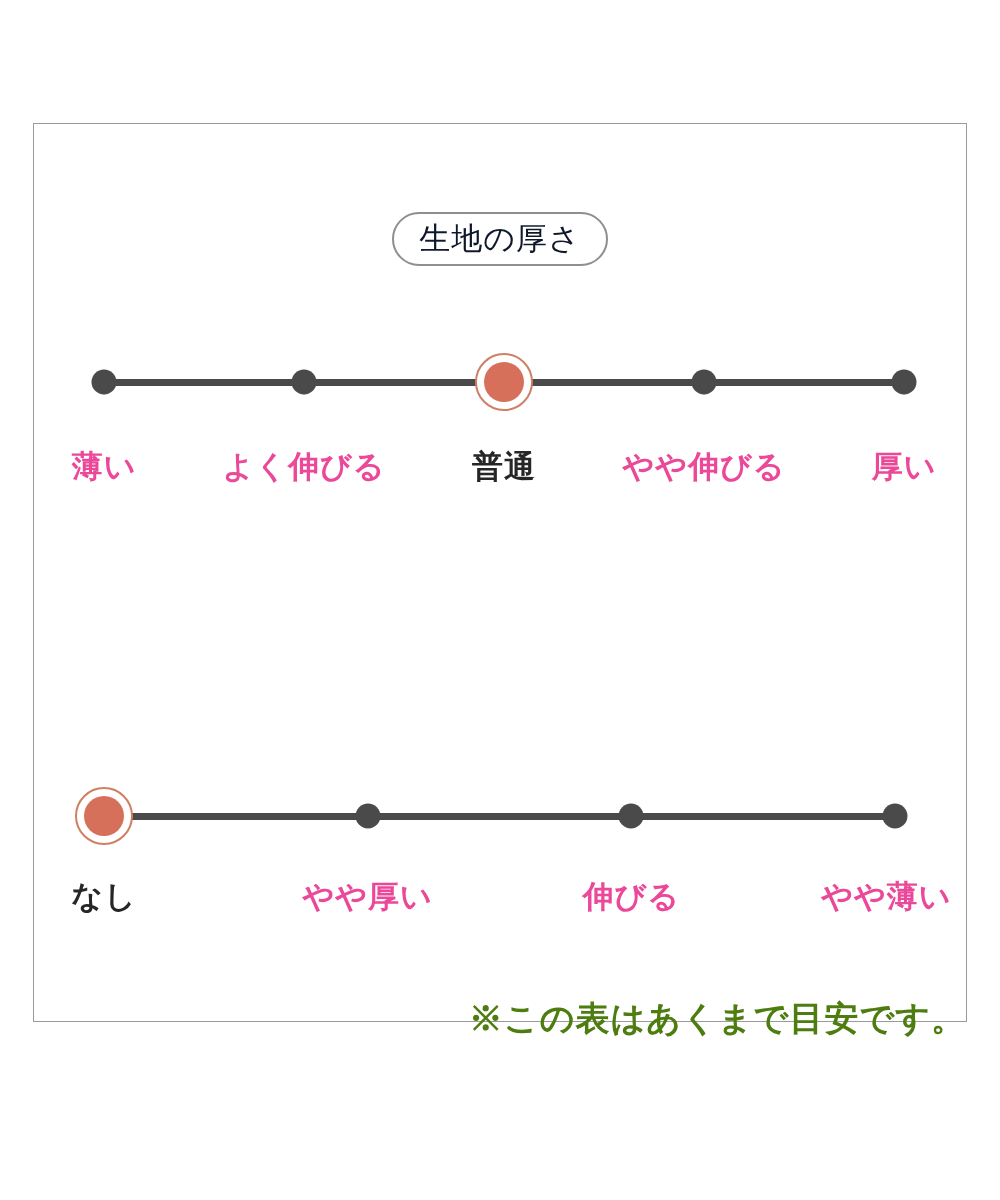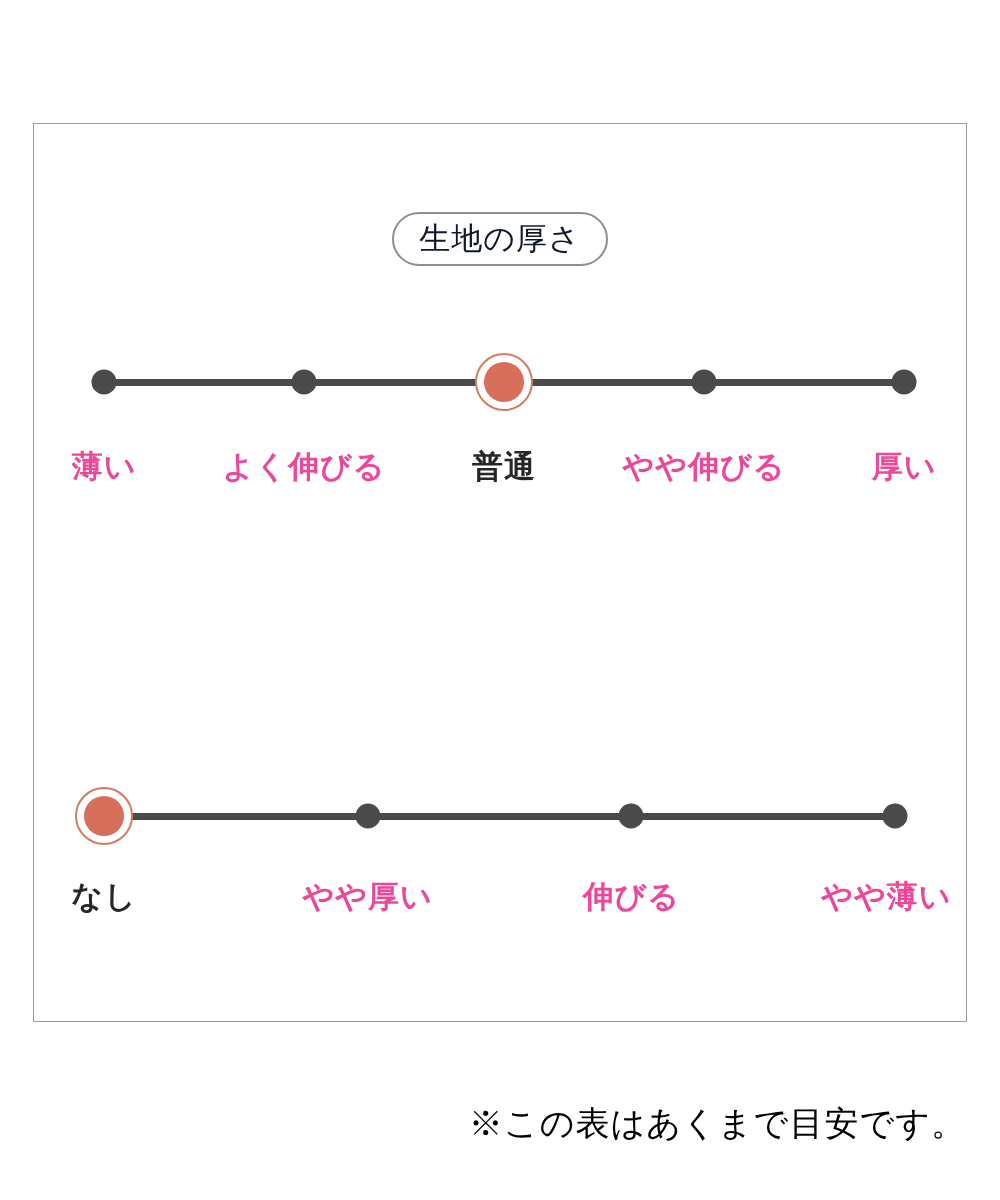--- a/index.html
+++ b/index.html
@@ -112,24 +112,24 @@
     letter-spacing: 1px;
   }
   .labels span.sel {
     font-weight: 900;
     color: #262626;
   }
 
   .note {
     position: absolute;
     right: 34px;
-    top: 1101px;
+    top: 996px;
     font-size: 34px;
-    font-weight: 400;
-    color: #000000;
+    font-weight: 700;
+    color: #4d7c0f;
     letter-spacing: 1px;
     white-space: nowrap;
   }
 </style>
 </head>
 <body>
 
 <div class="canvas">
 
   <div class="frame">

